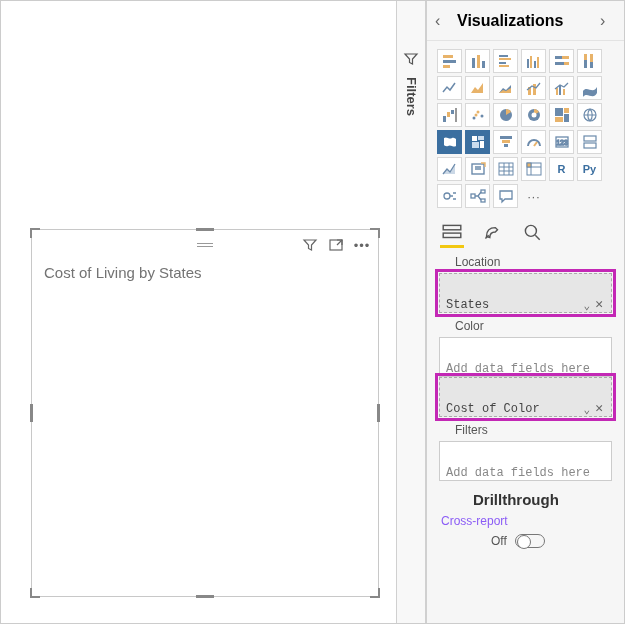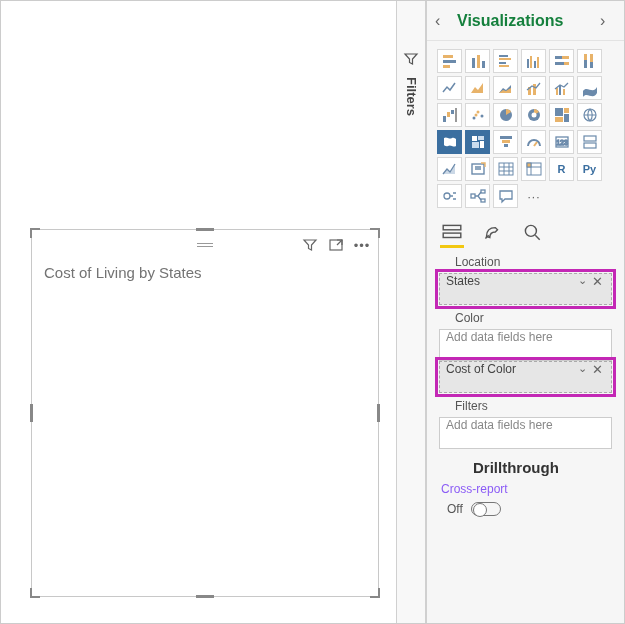--- a/index.html
+++ b/index.html
@@ -65,51 +65,52 @@
     position:absolute; left:425px; top:0; right:0; height:622px;
     background:#f6f6f6;
     border-left:1px solid #d0d0d0;
     overflow:hidden;
   }
   .pane-header {
     display:flex; align-items:center; height:40px; padding:0 8px;
     border-bottom:1px solid #e3e3e3; background:#f6f6f6;
   }
   .pane-header .chev { width:16px; color:#666; cursor:pointer; font-size:16px;}
-  .pane-title { flex:1; font-size:16px; font-weight:600; color:#15803d; padding-left:6px;}
+  .pane-title { flex:1; font-size:16px; font-weight:600; color:#000000; padding-left:6px;}
   
   .gallery { padding:8px 10px 4px 10px; }
   .gallery-row { display:flex; gap:3px; margin-bottom:3px;}
   .glyph {
     width:25px; height:24px; background:#fff; border:1px solid #d8d8d8;
     display:flex; align-items:center; justify-content:center; cursor:pointer;
     position:relative; color:#6b8aab;
   }
   .glyph.selected { background:#3b6fa0; border-color:#3b6fa0; color:#fff;}
   .glyph svg { width:18px; height:18px; }
   .glyph.txt { font-size:11px; font-weight:700; color:#3b6fa0;}
   
   .tab-row { display:flex; gap:18px; padding:6px 14px 2px 14px;}
   .tab-ico { width:22px; height:22px; display:flex; align-items:center; justify-content:center; color:#555; cursor:pointer; position:relative;}
   .tab-ico.active::after{ content:""; position:absolute; left:-1px; right:-1px; bottom:-5px; height:3px; background:#f2c811;}
   
   .well-section { padding:4px 12px 0 12px;}
   .well-label { font-size:12px; color:#555; margin:6px 0 4px 16px;}
   .well {
-    height:32px; width:100%; background:#fff; border:1px solid #ccc;
-    display:flex; align-items:flex-start; padding:0 6px; font-size:12px; color:#888;
+    height:40px; width:100%; background:#fff; border:1px solid #ccc;
+    display:flex; align-items:flex-end; padding:0 6px; font-size:12px; color:#888;
     position:relative;
+    font-family:Liberation Mono, monospace;
   }
   .well.filled { background:#e6e6e6; color:#444; border:1px dashed #aaa;}
   .well .chev-d { margin-left:auto; color:#666; font-size:11px; padding:0 3px;}
   .well .x { color:#666; font-size:13px; padding:0 2px;}
   .highlight { outline:3px solid #c328b5; outline-offset:1px;}
   .drill-title { font-size:15px; font-weight:600; color:#333; padding:10px 2px 6px 18px;margin-left:28px;}
   .sub-label { font-size:12px; color:#8b5cf6; padding-left:14px;}
-  .toggle-row { display:flex; align-items:flex-end; gap:8px; padding:6px 0 0 20px;}
+  .toggle-row { display:flex; align-items:flex-end; gap:8px; padding:6px 0 0 20px;margin-left:44px;}
   .toggle {
     width:30px; height:14px; border:1px solid #777; border-radius:8px; position:relative;
   }
   .toggle::after{ content:""; position:absolute; left:1px; top:0px; width:12px; height:12px; border-radius:50%; background:#fff; border:1px solid #777;}
 </style>
 </head>
 <body>
 
 <div class="canvas-area">
   <div class="visual-frame">

